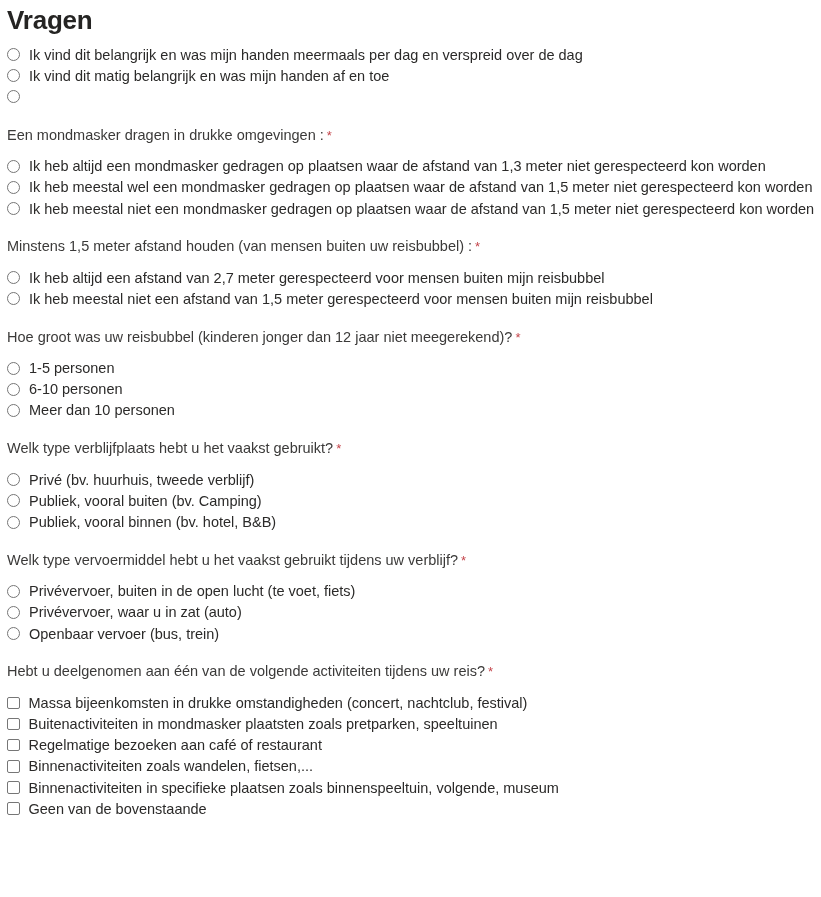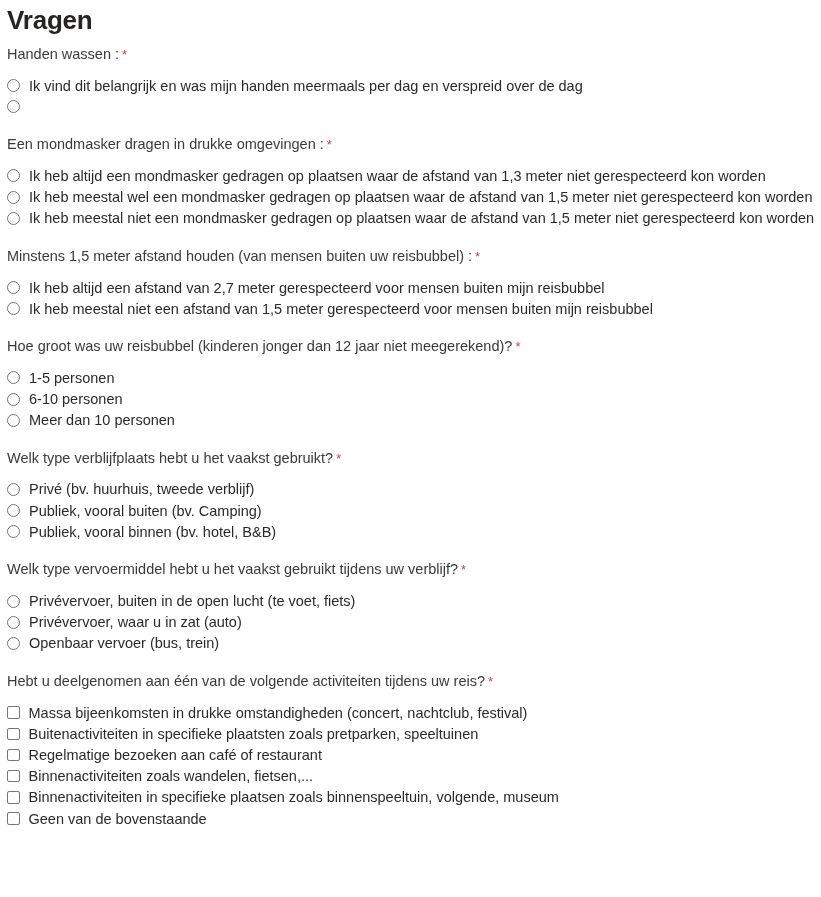--- a/index.html
+++ b/index.html
@@ -69,24 +69,27 @@
     line-height: 20px;
   }
 </style>
 </head>
 <body>
 
 <h1 class="page-title">Vragen</h1>
 
 <div id="questions-list">
     <div class="question">
-      <div class="q-label"><span>Handen wassen :</span><span class="asterisk">*</span></div>
       <label class="option">
         <span class="radio"></span>
         <span class="option-text">Ik vind dit belangrijk en was mijn handen meermaals per dag en verspreid over de dag</span>
+      </label>
+      <label class="option">
+        <span class="radio"></span>
+        <span class="option-text">Ik vind dit matig belangrijk en was mijn handen af en toe</span>
       </label>
       <label class="option">
         <span class="radio"></span>
       </label>
     </div>
     <div class="question">
       <div class="q-label"><span>Een mondmasker dragen in drukke omgevingen :</span><span class="asterisk">*</span></div>
       <label class="option">
         <span class="radio"></span>
         <span class="option-text">Ik heb altijd een mondmasker gedragen op plaatsen waar de afstand van 1,3 meter niet gerespecteerd kon worden</span>
@@ -157,21 +160,21 @@
       </label>
     </div>
     <div class="question">
       <div class="q-label"><span>Hebt u deelgenomen aan één van de volgende activiteiten tijdens uw reis?</span><span class="asterisk">*</span></div>
       <label class="option">
         <span class="checkbox"></span>
         <span class="option-text">Massa bijeenkomsten in drukke omstandigheden (concert, nachtclub, festival)</span>
       </label>
       <label class="option">
         <span class="checkbox"></span>
-        <span class="option-text">Buitenactiviteiten in specifieke plaatsten zoals pretparken, speeltuinen</span>
+        <span class="option-text">Buitenactiviteiten in mondmasker plaatsten zoals pretparken, speeltuinen</span>
       </label>
       <label class="option">
         <span class="checkbox"></span>
         <span class="option-text">Regelmatige bezoeken aan café of restaurant</span>
       </label>
       <label class="option">
         <span class="checkbox"></span>
         <span class="option-text">Binnenactiviteiten zoals wandelen, fietsen,...</span>
       </label>
       <label class="option">

